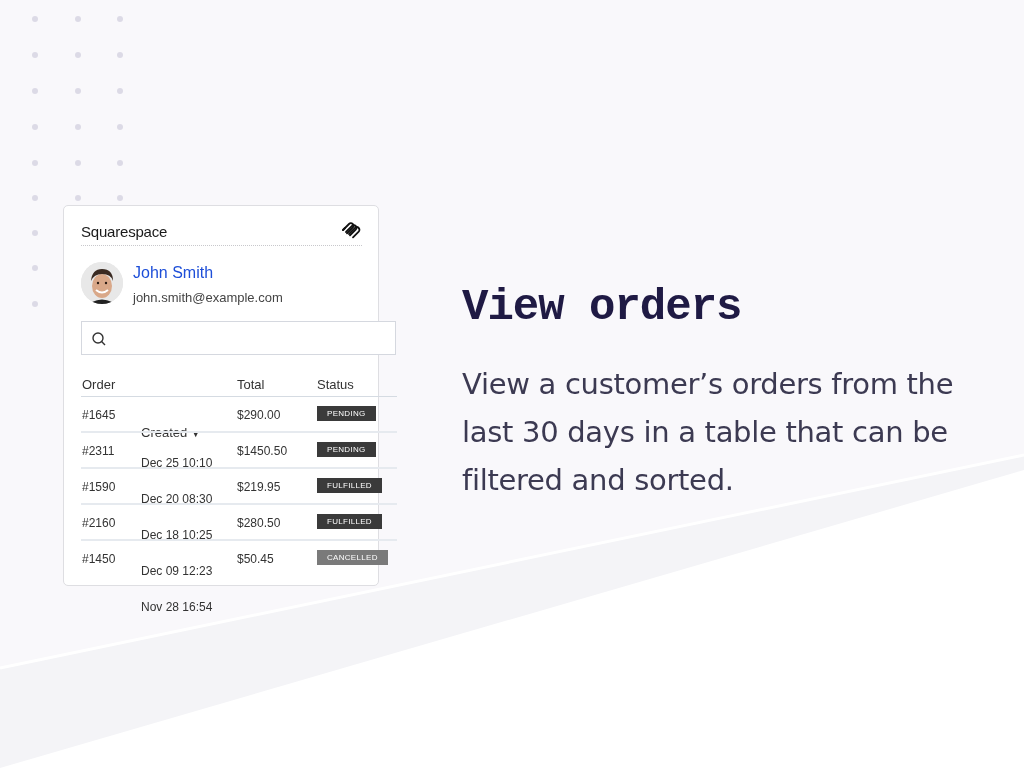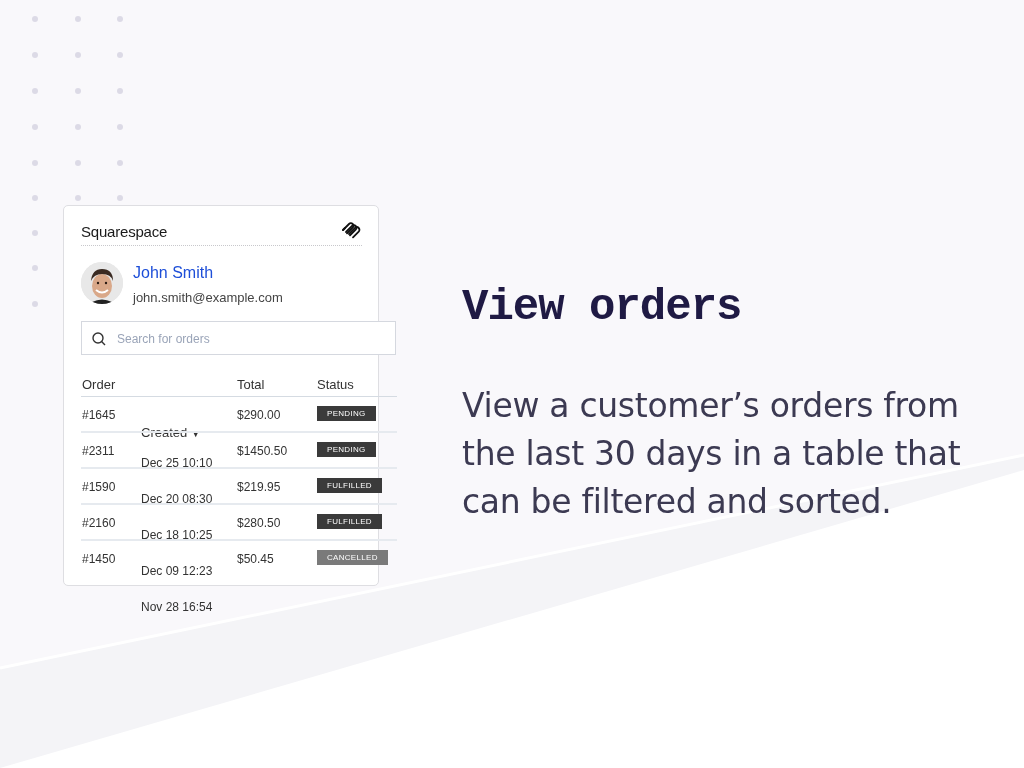--- a/index.html
+++ b/index.html
@@ -55,22 +55,22 @@
     font-size:8px; color:#fff; letter-spacing:0.3px;
   }
   .sort-arrow { font-size:9px; margin-left:4px; }
 
   .title {
     position:absolute; left:462px; top:282px;
     font-family:Liberation Mono, monospace; font-weight:bold; font-size:44px; color:#1f1a44;
     letter-spacing:-1px;
   }
   .desc {
-    position:absolute; left:462px; top:382px; width:500px;
-    font-family:"DejaVu Sans", sans-serif; font-size:33px; line-height:48px; color:#3c3a52;
+    position:absolute; left:462px; top:360px; width:500px;
+    font-family:"DejaVu Sans", sans-serif; font-size:29px; line-height:48px; color:#3c3a52;
     letter-spacing:-0.3px;
   }
 </style>
 </head>
 <body>
 
 <svg class="bg-shape" width="1024" height="768" viewBox="0 0 1024 768">
   <polygon points="0,668 1024,455 1024,768 0,768" fill="#f4f4f7"></polygon>
   <polygon points="0,768 1024,470 1024,768" fill="#ffffff"></polygon>
   <line x1="0" y1="668" x2="1024" y2="455" stroke="#ffffff" stroke-width="3"></line>
@@ -125,21 +125,20 @@
     </svg>
   </div>
   <div class="cust-name">John Smith</div>
   <div class="cust-email">john.smith@example.com</div>
 
   <div class="search">
     <svg width="14" height="14" viewBox="0 0 14 14">
       <circle cx="6" cy="6" r="5" fill="none" stroke="#333" stroke-width="1.4"></circle>
       <line x1="9.6" y1="9.6" x2="13" y2="13" stroke="#333" stroke-width="1.4"></line>
     </svg>
-    <input type="text" placeholder="Search for orders" style="">
   </div>
 
   <div class="table">
     <div class="thead">
       <span class="th c0">Order</span>
       <span class="th c1"><span>Created</span><span class="sort-arrow">▼</span></span>
       <span class="th c2">Total</span>
       <span class="th c3">Status</span>
     </div>
     <div id="tbody">

